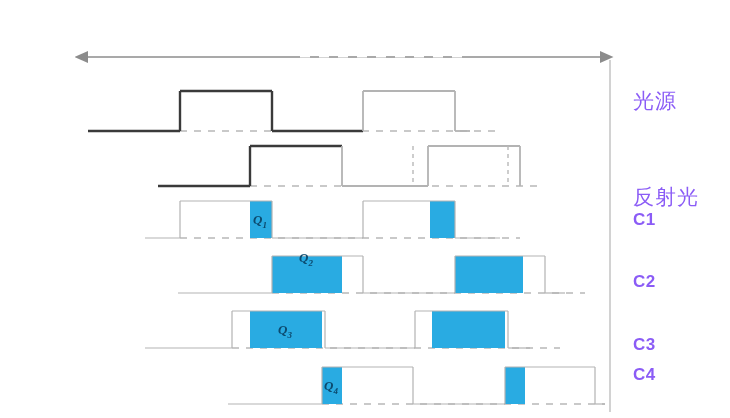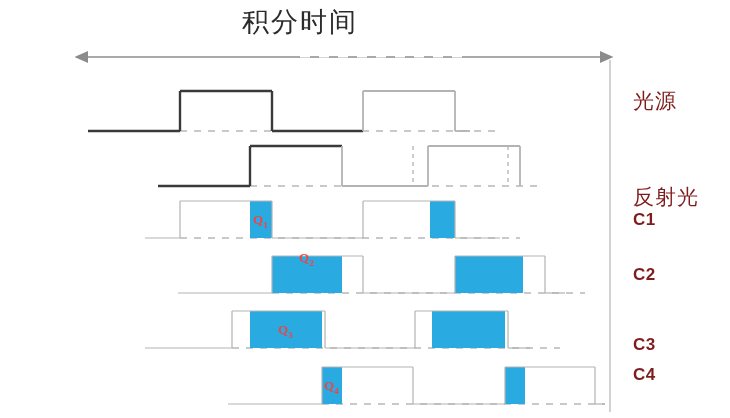--- a/index.html
+++ b/index.html
@@ -31,48 +31,48 @@
   }
   #svg-root {
     position: absolute;
     left: 0;
     top: 0;
   }
   .row-label {
     position: absolute;
     font-family: "Liberation Serif", serif;
     font-size: 21px;
-    color: #7f1d1d;
+    color: #8b5cf6;
     white-space: nowrap;
     letter-spacing: 1px;
   }
   .row-label.latin {
     font-family: Liberation Sans, sans-serif;
     font-size: 17px;
     font-weight: bold;
     letter-spacing: 0.5px;
   }
   .q-label {
     position: absolute;
     font-family: "Liberation Serif", serif;
+    font-style: italic;
     font-weight: bold;
     font-size: 13px;
-    color: #ef4444;
+    color: #0c4a6e;
     white-space: nowrap;
   }
   .q-label sub {
     font-size: 9px;
   }
 </style>
 </head>
 <body>
 
 <div id="page">
 
-  <div id="title">积分时间</div>
 
   <svg id="svg-root" width="730" height="418">
     <defs>
       <marker id="arrL" markerWidth="10" markerHeight="8" refX="9" refY="4" orient="auto">
         <path d="M9,0 L0,4 L9,8 Z" fill="#8c8c8c"></path>
       </marker>
       <marker id="arrR" markerWidth="10" markerHeight="8" refX="1" refY="4" orient="auto">
         <path d="M1,0 L10,4 L1,8 Z" fill="#8c8c8c"></path>
       </marker>
     </defs>
@@ -163,20 +163,20 @@
         </g>
       </g>
   </svg>
 
   <div id="labels">
       <div class="row-label" style="left: 633px; top: 87px;">光源</div>
       <div class="row-label" style="left: 633px; top: 152px; margin-top: 31px;">反射光</div>
       <div class="q-label" style="left: 253px; top: 211.5px;"><span>Q</span><sub>1</sub></div>
       <div class="row-label latin" style="left: 633px; top: 210px;">C1</div>
       <div class="q-label" style="left: 299px; top: 250px;"><span>Q</span><sub>2</sub></div>
-      <div class="row-label latin" style="left: 633px; top: 265px; text-align: right;">C2</div>
+      <div class="row-label latin" style="left: 633px; top: 272px; text-align: right;">C2</div>
       <div class="q-label" style="left: 278px; top: 321.5px;"><span>Q</span><sub>3</sub></div>
       <div class="row-label latin" style="left: 633px; top: 320px; margin-top: 15px;">C3</div>
       <div class="q-label" style="left: 324px; top: 377.5px;"><span>Q</span><sub>4</sub></div>
       <div class="row-label latin" style="left: 633px; top: 365px;">C4</div>
     </div>
 
 </div>
 
 </body></html>

